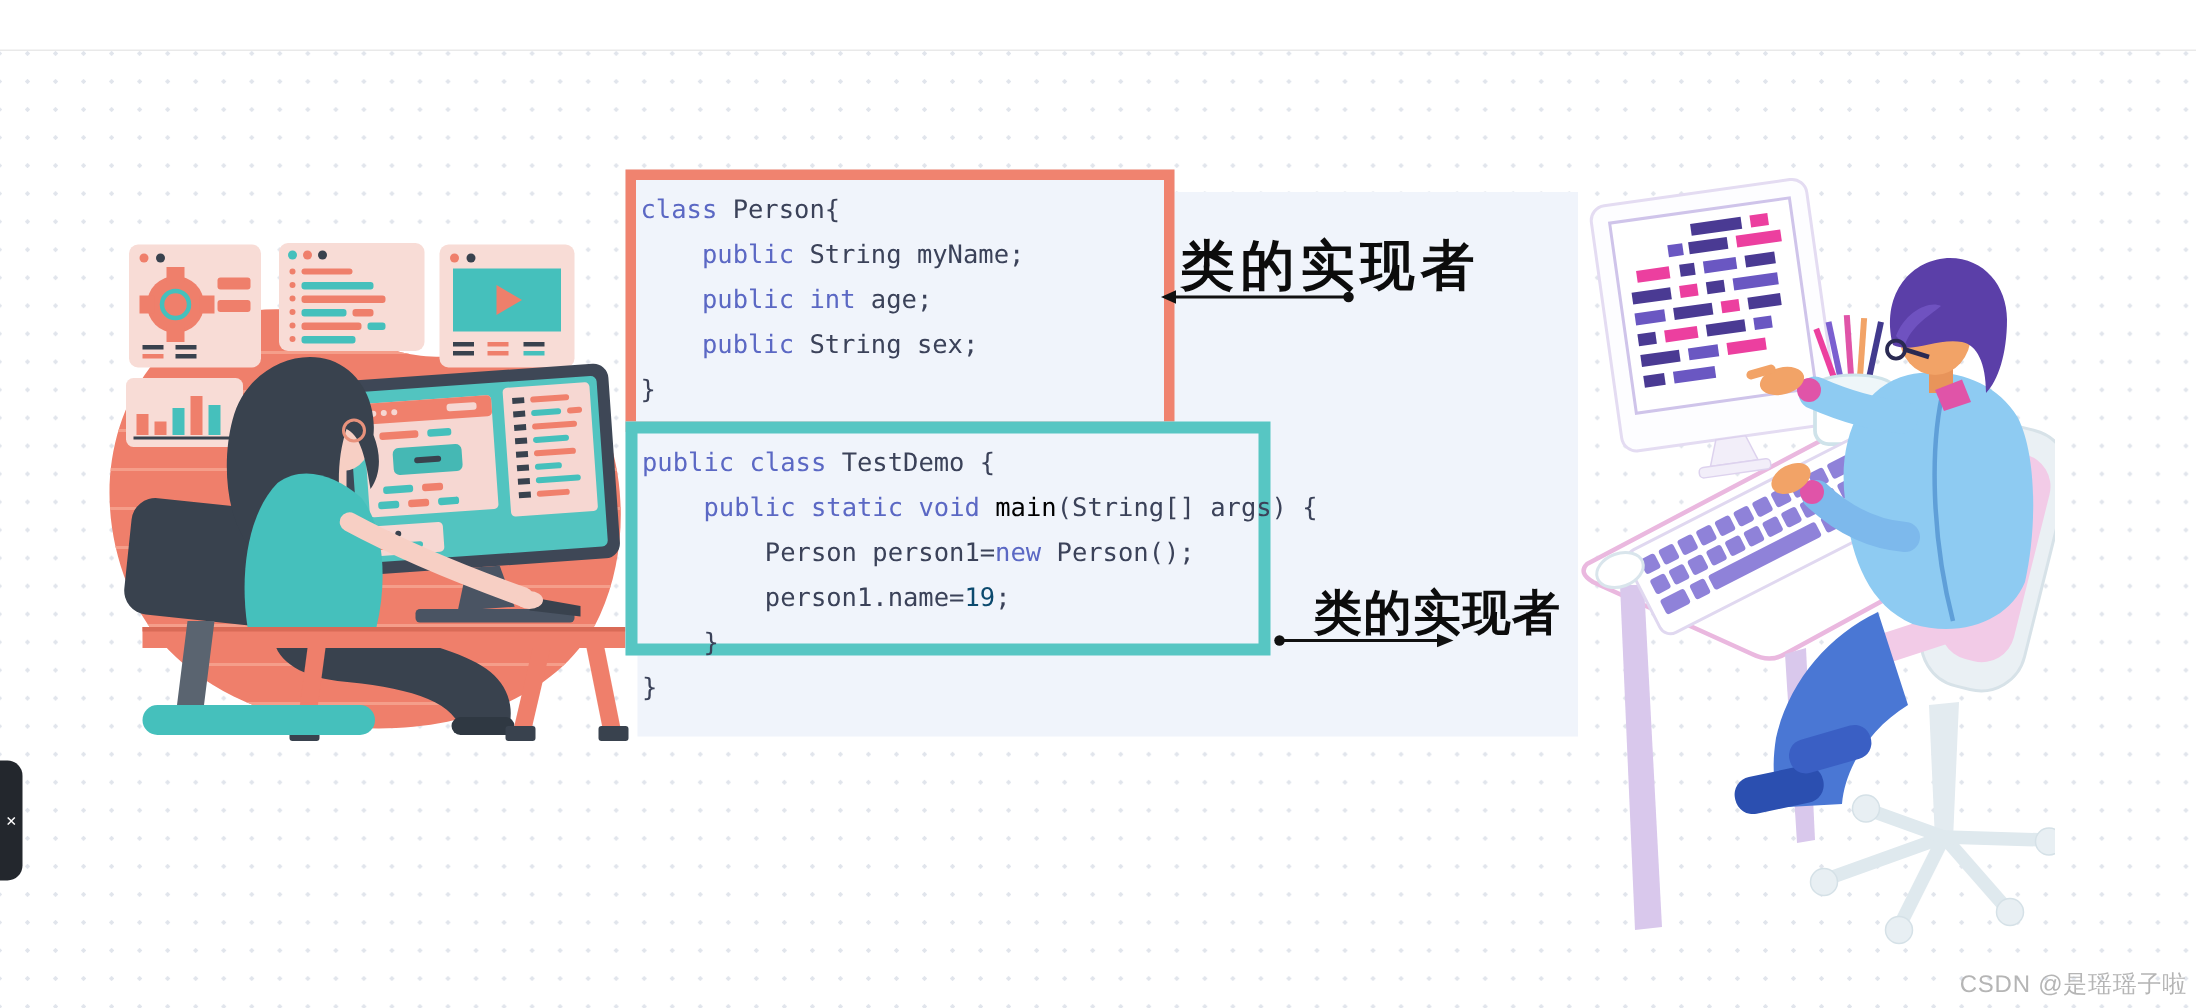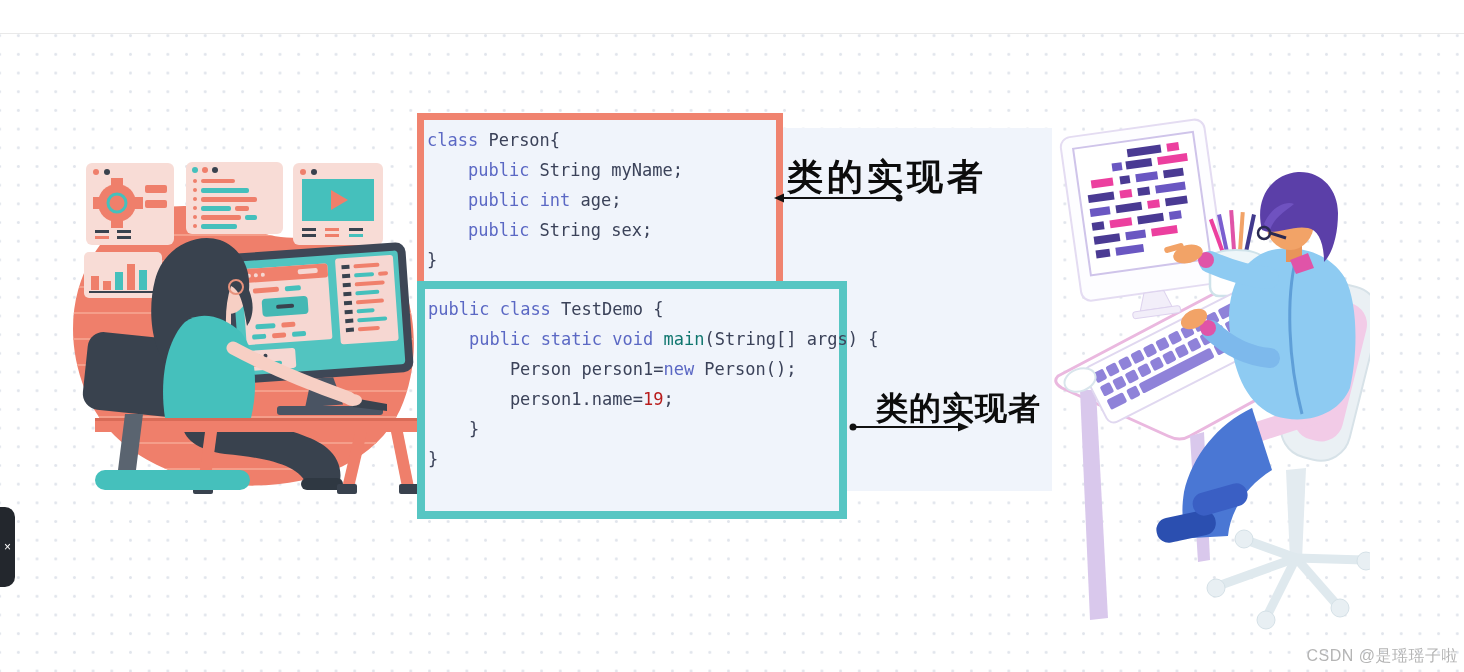--- a/index.html
+++ b/index.html
@@ -25,33 +25,33 @@
     background:#f0f4fb;
   }
   .code-box{
     position:absolute;background:#f0f4fb;box-sizing:border-box;
   }
   .code-box-implementer{
     left:417px;top:113px;width:366px;height:175px;
     border:7px solid #f0836f;
   }
   .code-box-caller{
-    left:417px;top:281px;width:430px;height:238px;
+    left:417px;top:281px;width:430px;height:156px;
     border:8px solid #57c6c3;
   }
   .code{
     font-family:"DejaVu Sans Mono","Liberation Mono",monospace;
     font-size:17px;line-height:30px;color:#3b4259;
     padding:5px 0 0 3px;white-space:pre;overflow:visible;
   }
   .code-line{white-space:pre;height:30px;}
   .tok-p{color:#3b4259;}
   .tok-k{color:#5b68c4;}
-  .tok-f{color:#0f766e;}
-  .tok-n{color:#b91c1c;}
+  .tok-f{color:#000000;}
+  .tok-n{color:#0c4a6e;}
 
   .annotation{
     position:absolute;color:#0c0c0c;font-weight:900;
     font-family:"Liberation Sans",sans-serif;
   }
   .annotation-implementer{left:787px;top:153px;font-size:36px;letter-spacing:4px;}
   .annotation-caller{left:876px;top:387px;font-size:32px;letter-spacing:1px;}
   .anno-arrow{position:absolute;}
   .anno-arrow-implementer{left:772px;top:190px;}
   .anno-arrow-caller{left:845px;top:419px;}

